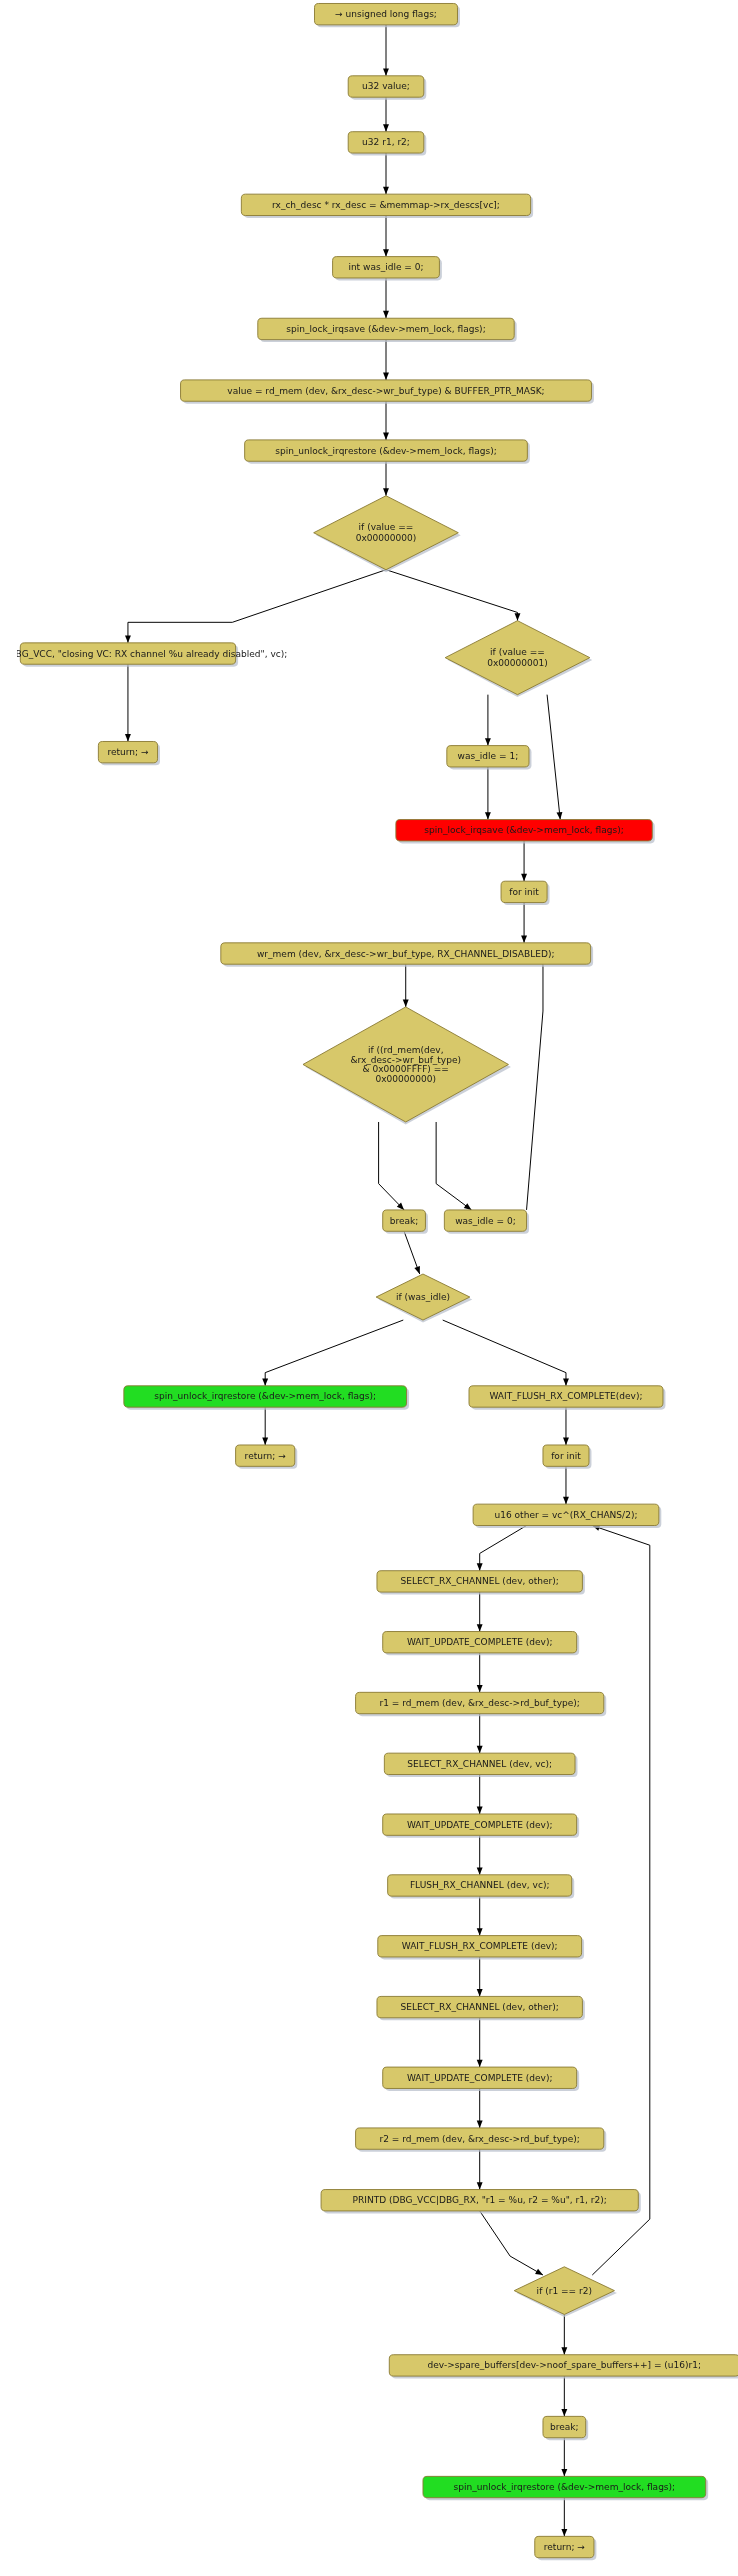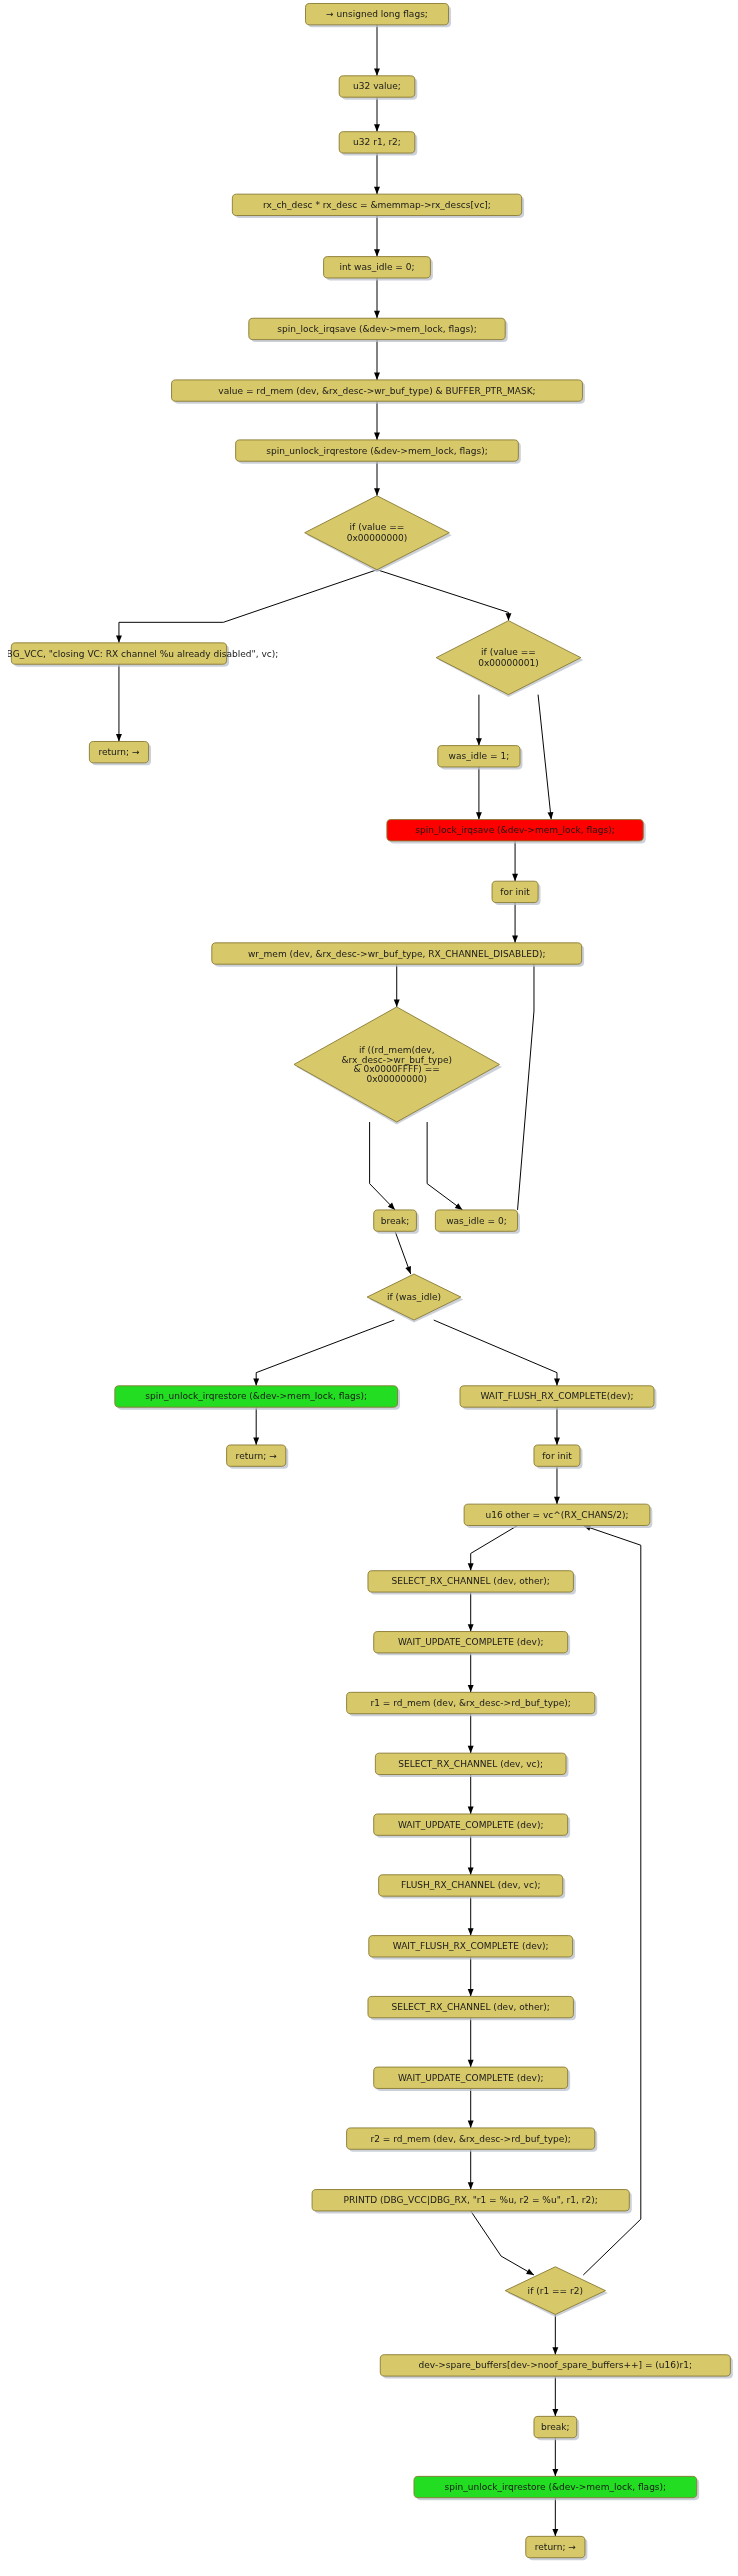--- a/index.html
+++ b/index.html
@@ -9,21 +9,21 @@
   }
   body {
     width: 738px;
     height: 2576px;
     position: relative;
     font-family: "DejaVu Sans", sans-serif;
     overflow: hidden;
   }
   #chart-root {
     position: absolute;
-    left: 8px; top: 0;
+    left: 17px; top: 0;
     width: 588px;
     height: 2576px;
   }
   svg.flow {
     display: block;
     width: 738px;
     height: 2576px;
   }
   .node-shape {
     stroke: #8a7a33;

